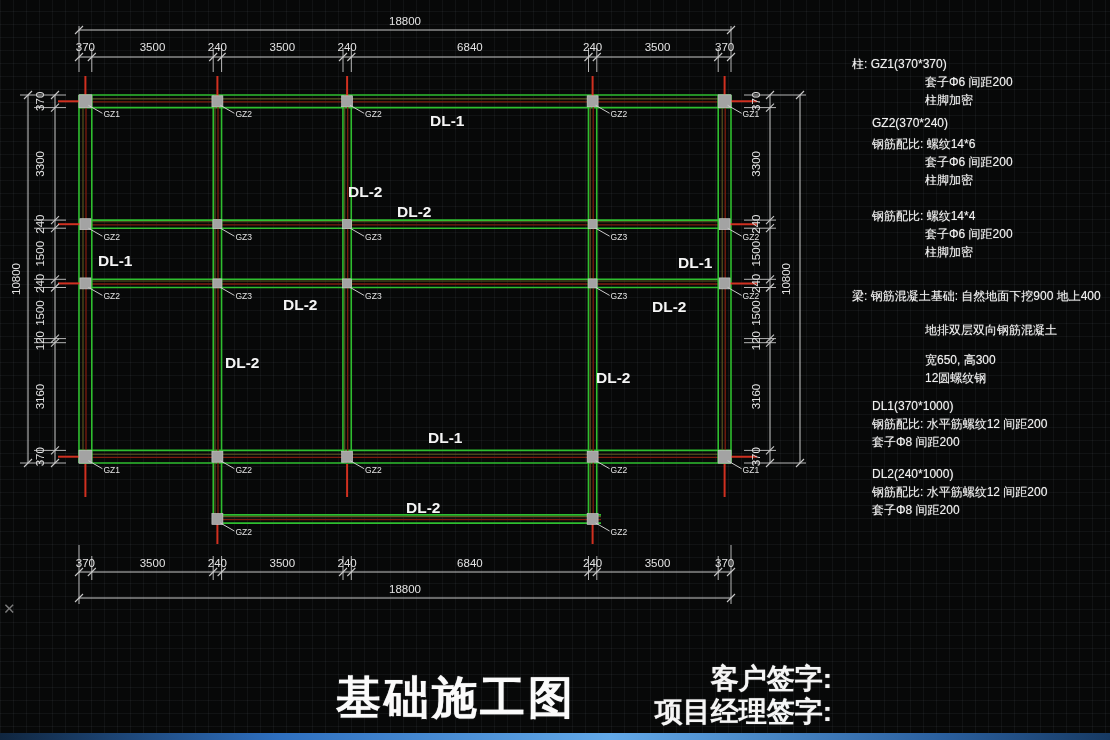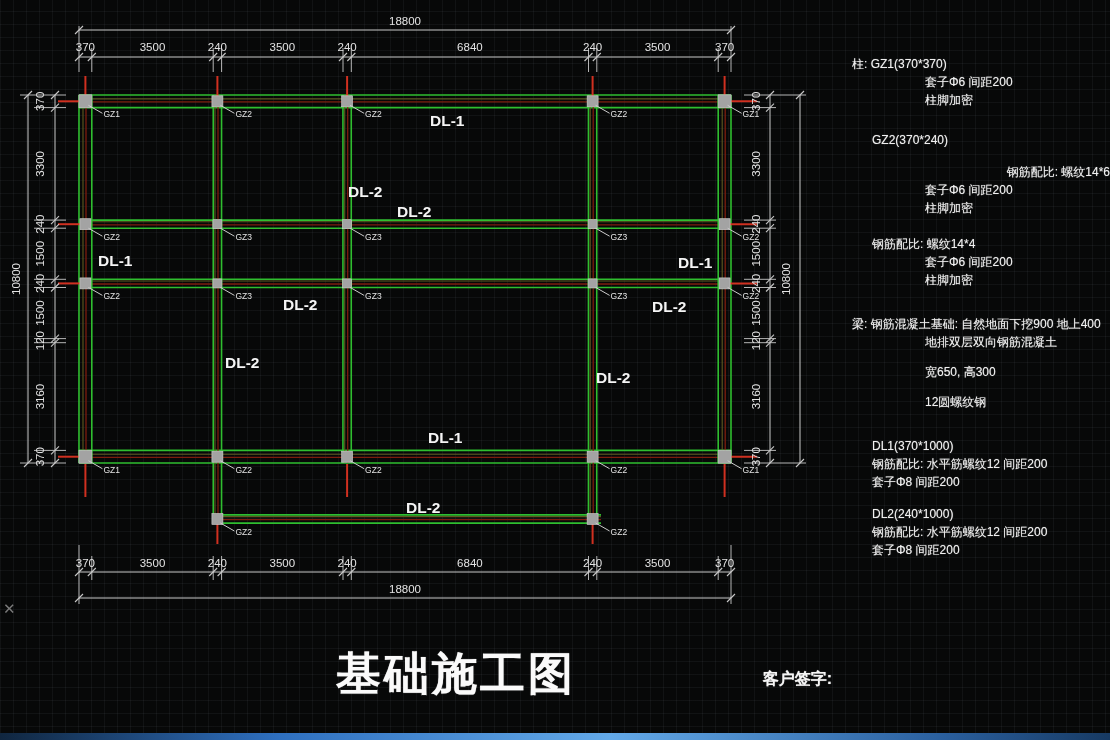--- a/index.html
+++ b/index.html
@@ -12,28 +12,28 @@
     font-family:"Liberation Sans","DejaVu Sans",sans-serif;
   }
   svg{position:absolute;left:0;top:0;}
   .notes{
     position:absolute;left:852px;top:56px;width:258px;
     color:#f0f0f0;font-size:12px;font-weight:400;line-height:16px;
     text-shadow:0 0 1px #888;white-space:nowrap;
   }
   .note-line{margin-top:2px;}
   .title{
-    position:absolute;left:336px;top:644px;
+    position:absolute;left:336px;top:668px;
     color:#fafafa;font-size:45px;font-weight:700;letter-spacing:3px;
     font-family:Liberation Sans, sans-serif;
     text-shadow:0 0 1px #aaa;
   }
   .signatures{
     position:absolute;left:580px;top:662px;width:252px;text-align:right;
-    color:#f5f5f5;font-weight:700;font-size:16px;line-height:33px;
+    color:#f5f5f5;font-weight:700;font-size:28px;line-height:33px;
     text-shadow:0 0 1px #999;
   }
   .stray-x{position:absolute;left:3px;top:600px;color:#7a7a7a;font-size:15px;}
   .blue-strip{
     position:absolute;left:0;bottom:0;width:1110px;height:7px;
     background:linear-gradient(90deg,#10263f 0%,#2e6fbf 25%,#63a9e8 55%,#2a5f9e 85%,#173a63 100%);
   }
 </style>
 </head>
 <body>
@@ -319,37 +319,38 @@
         <line x1="800" y1="95" x2="800" y2="463" stroke="#c9c9c9" stroke-width="1"></line>
         <line x1="796" y1="99" x2="804" y2="91" stroke="#c9c9c9" stroke-width="1.1"></line>
         <line x1="796" y1="467" x2="804" y2="459" stroke="#c9c9c9" stroke-width="1.1"></line>
         <text x="790" y="279" fill="#e3e3e3" font-size="11.5" text-anchor="middle" font-family="&quot;Liberation Sans&quot;,&quot;DejaVu Sans&quot;,sans-serif" transform="rotate(-90 790 279)">10800</text>
       </g>
     </svg>
   <div class="notes" id="notes">
       <div class="note-line" style="margin-top: 0px; padding-left: 0px;">柱: GZ1(370*370)</div>
       <div class="note-line" style="margin-top: 2px; padding-left: 73px;">套子Φ6 间距200</div>
       <div class="note-line" style="margin-top: 2px; padding-left: 73px;">柱脚加密</div>
-      <div class="note-line" style="margin-top: 24px; padding-left: 20px;">GZ2(370*240)</div>
-      <div class="note-line" style="margin-top: 16px; padding-left: 20px; text-align: right;">钢筋配比: 螺纹14*6</div>
+      <div class="note-line" style="margin-top: 7px; padding-left: 20px;">GZ2(370*240)</div>
+      <div class="note-line" style="margin-top: 5px; padding-left: 20px;">钢筋配比: 螺纹14*6</div>
       <div class="note-line" style="margin-top: 2px; padding-left: 73px;">套子Φ6 间距200</div>
       <div class="note-line" style="margin-top: 2px; padding-left: 73px;">柱脚加密</div>
       <div class="note-line" style="margin-top: 20px; padding-left: 20px;">钢筋配比: 螺纹14*4</div>
       <div class="note-line" style="margin-top: 2px; padding-left: 73px;">套子Φ6 间距200</div>
       <div class="note-line" style="margin-top: 2px; padding-left: 73px;">柱脚加密</div>
       <div class="note-line" style="margin-top: 28px; padding-left: 0px;">梁: 钢筋混凝土基础: 自然地面下挖900 地上400</div>
-      <div class="note-line" style="margin-top: 2px; padding-left: 73px;">地排双层双向钢筋混凝土</div>
+      <div class="note-line" style="margin-top: 18px; padding-left: 73px;">地排双层双向钢筋混凝土</div>
       <div class="note-line" style="margin-top: 14px; padding-left: 73px;">宽650, 高300</div>
-      <div class="note-line" style="margin-top: 14px; padding-left: 73px;">12圆螺纹钢</div>
-      <div class="note-line" style="margin-top: 28px; padding-left: 20px;">DL1(370*1000)</div>
+      <div class="note-line" style="margin-top: 2px; padding-left: 73px;">12圆螺纹钢</div>
+      <div class="note-line" style="margin-top: 12px; padding-left: 20px;">DL1(370*1000)</div>
       <div class="note-line" style="margin-top: 2px; padding-left: 20px;">钢筋配比: 水平筋螺纹12 间距200</div>
       <div class="note-line" style="margin-top: 2px; padding-left: 20px;">套子Φ8 间距200</div>
       <div class="note-line" style="margin-top: 16px; padding-left: 20px;">DL2(240*1000)</div>
       <div class="note-line" style="margin-top: 2px; padding-left: 20px;">钢筋配比: 水平筋螺纹12 间距200</div>
       <div class="note-line" style="margin-top: 2px; padding-left: 20px;">套子Φ8 间距200</div>
     </div>
   <div class="title">基础施工图</div>
   <div class="signatures">
     <div>客户签字:</div>
+    <div>项目经理签字:</div>
   </div>
   <div class="stray-x">✕</div>
   <div class="blue-strip"></div>
 </div>
 
 </body></html>

